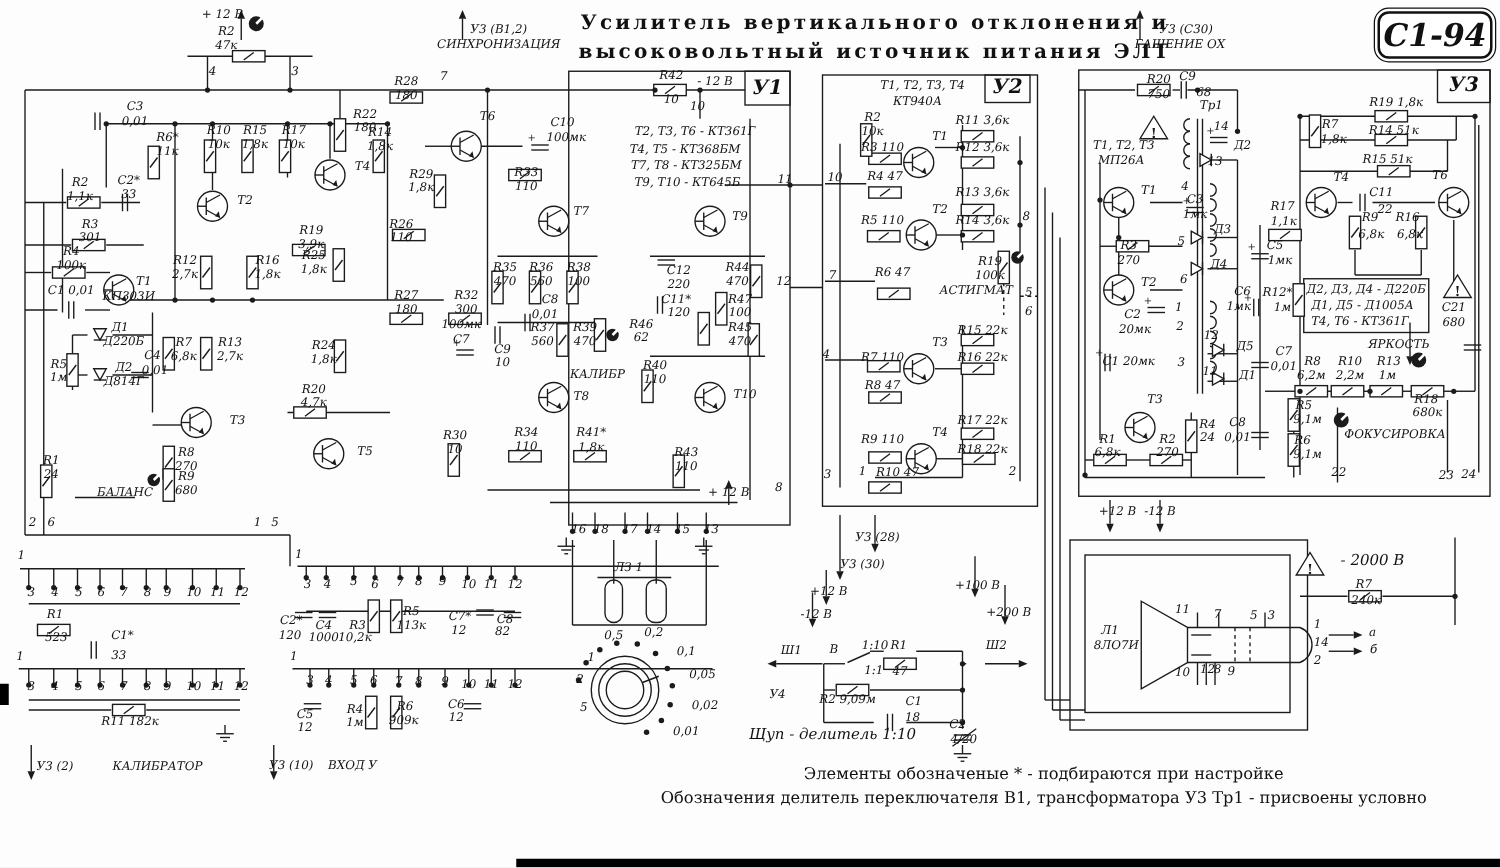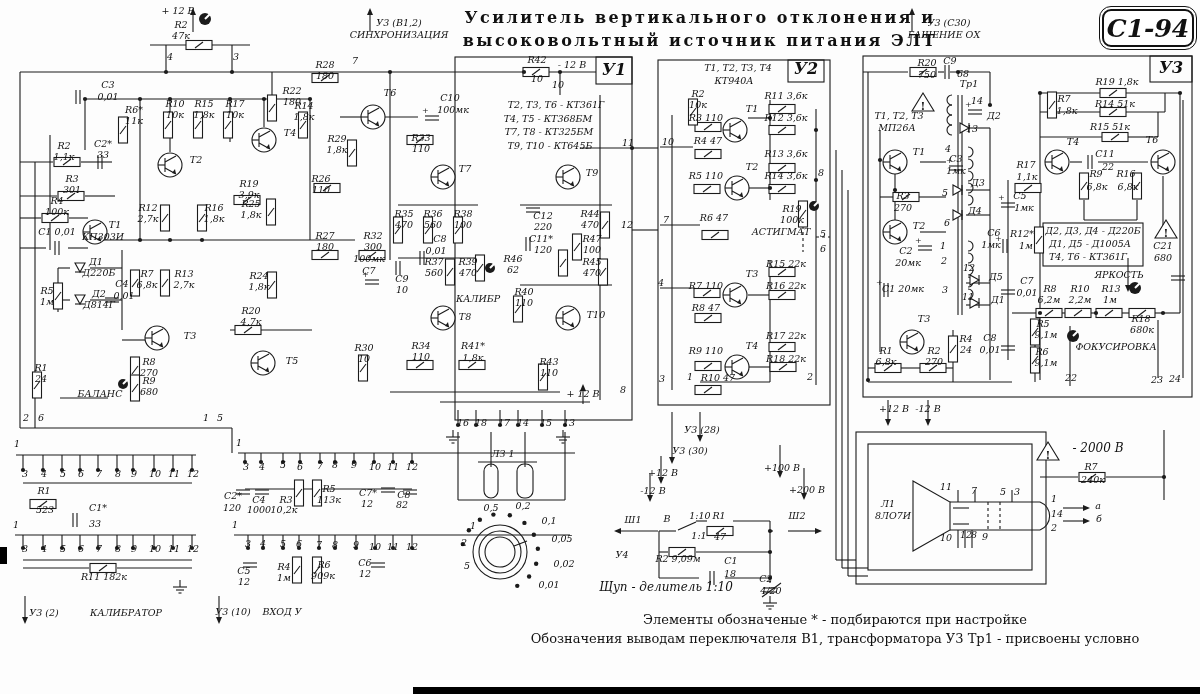--- a/index.html
+++ b/index.html
@@ -1210,17 +1210,17 @@
         <text x="282" y="615" font-size="9.5" text-anchor="middle" font-style="italic" font-weight="normal" fill="#111" font-family="&quot;DejaVu Serif&quot;,serif">ВХОД У</text>
       </g>
     </svg>
   <div class="title">
     <div>Усилитель вертикального отклонения и</div>
     <div>высоковольтный источник питания ЭЛТ</div>
   </div>
   <div class="badge">С1-94</div>
   <div class="notes">
     <div>Элементы обозначеные  *  -  подбираются  при настройке</div>
-    <div>Обозначения выводам  переключателя В1,  трансформатора У3 Тр1  -  присвоены условно</div>
+    <div>Обозначения делитель  переключателя В1,  трансформатора У3 Тр1  -  присвоены условно</div>
   </div>
   <div class="bottombar"></div>
   <div class="leftmark"></div>
 </div>
 
 </body></html>

